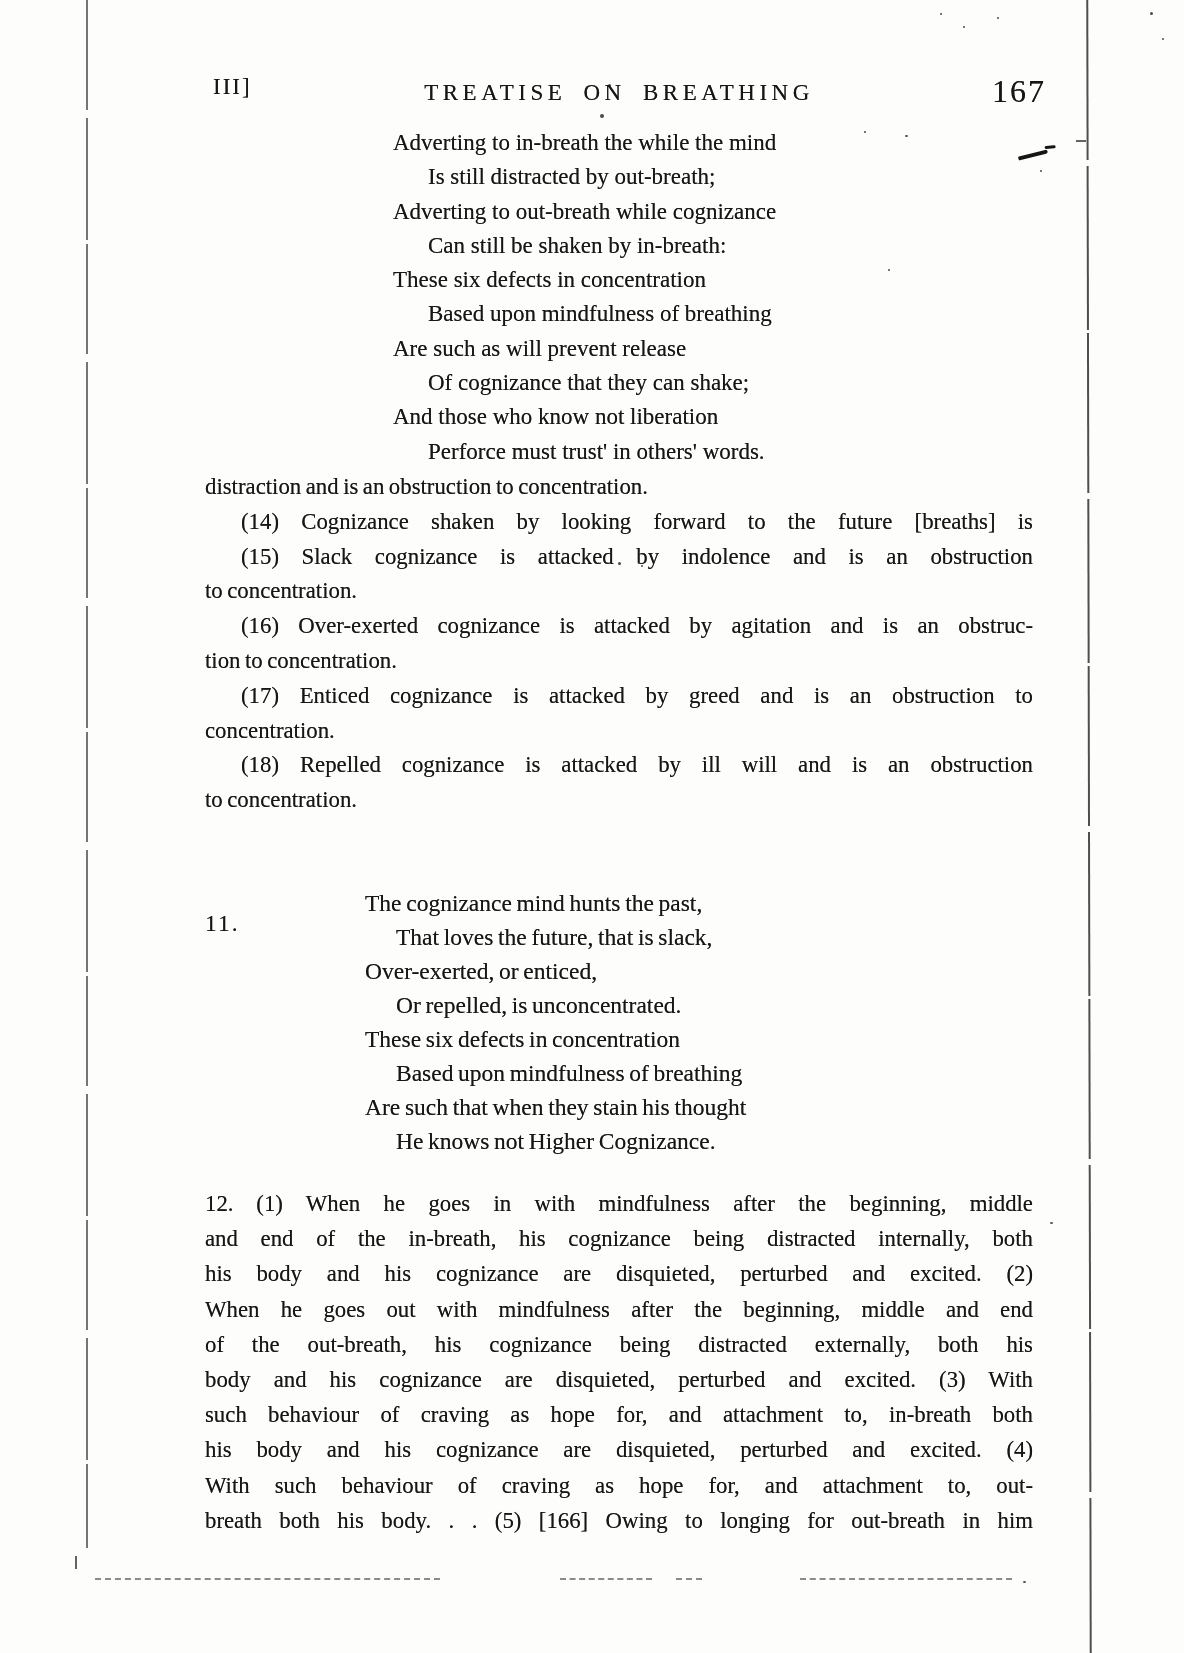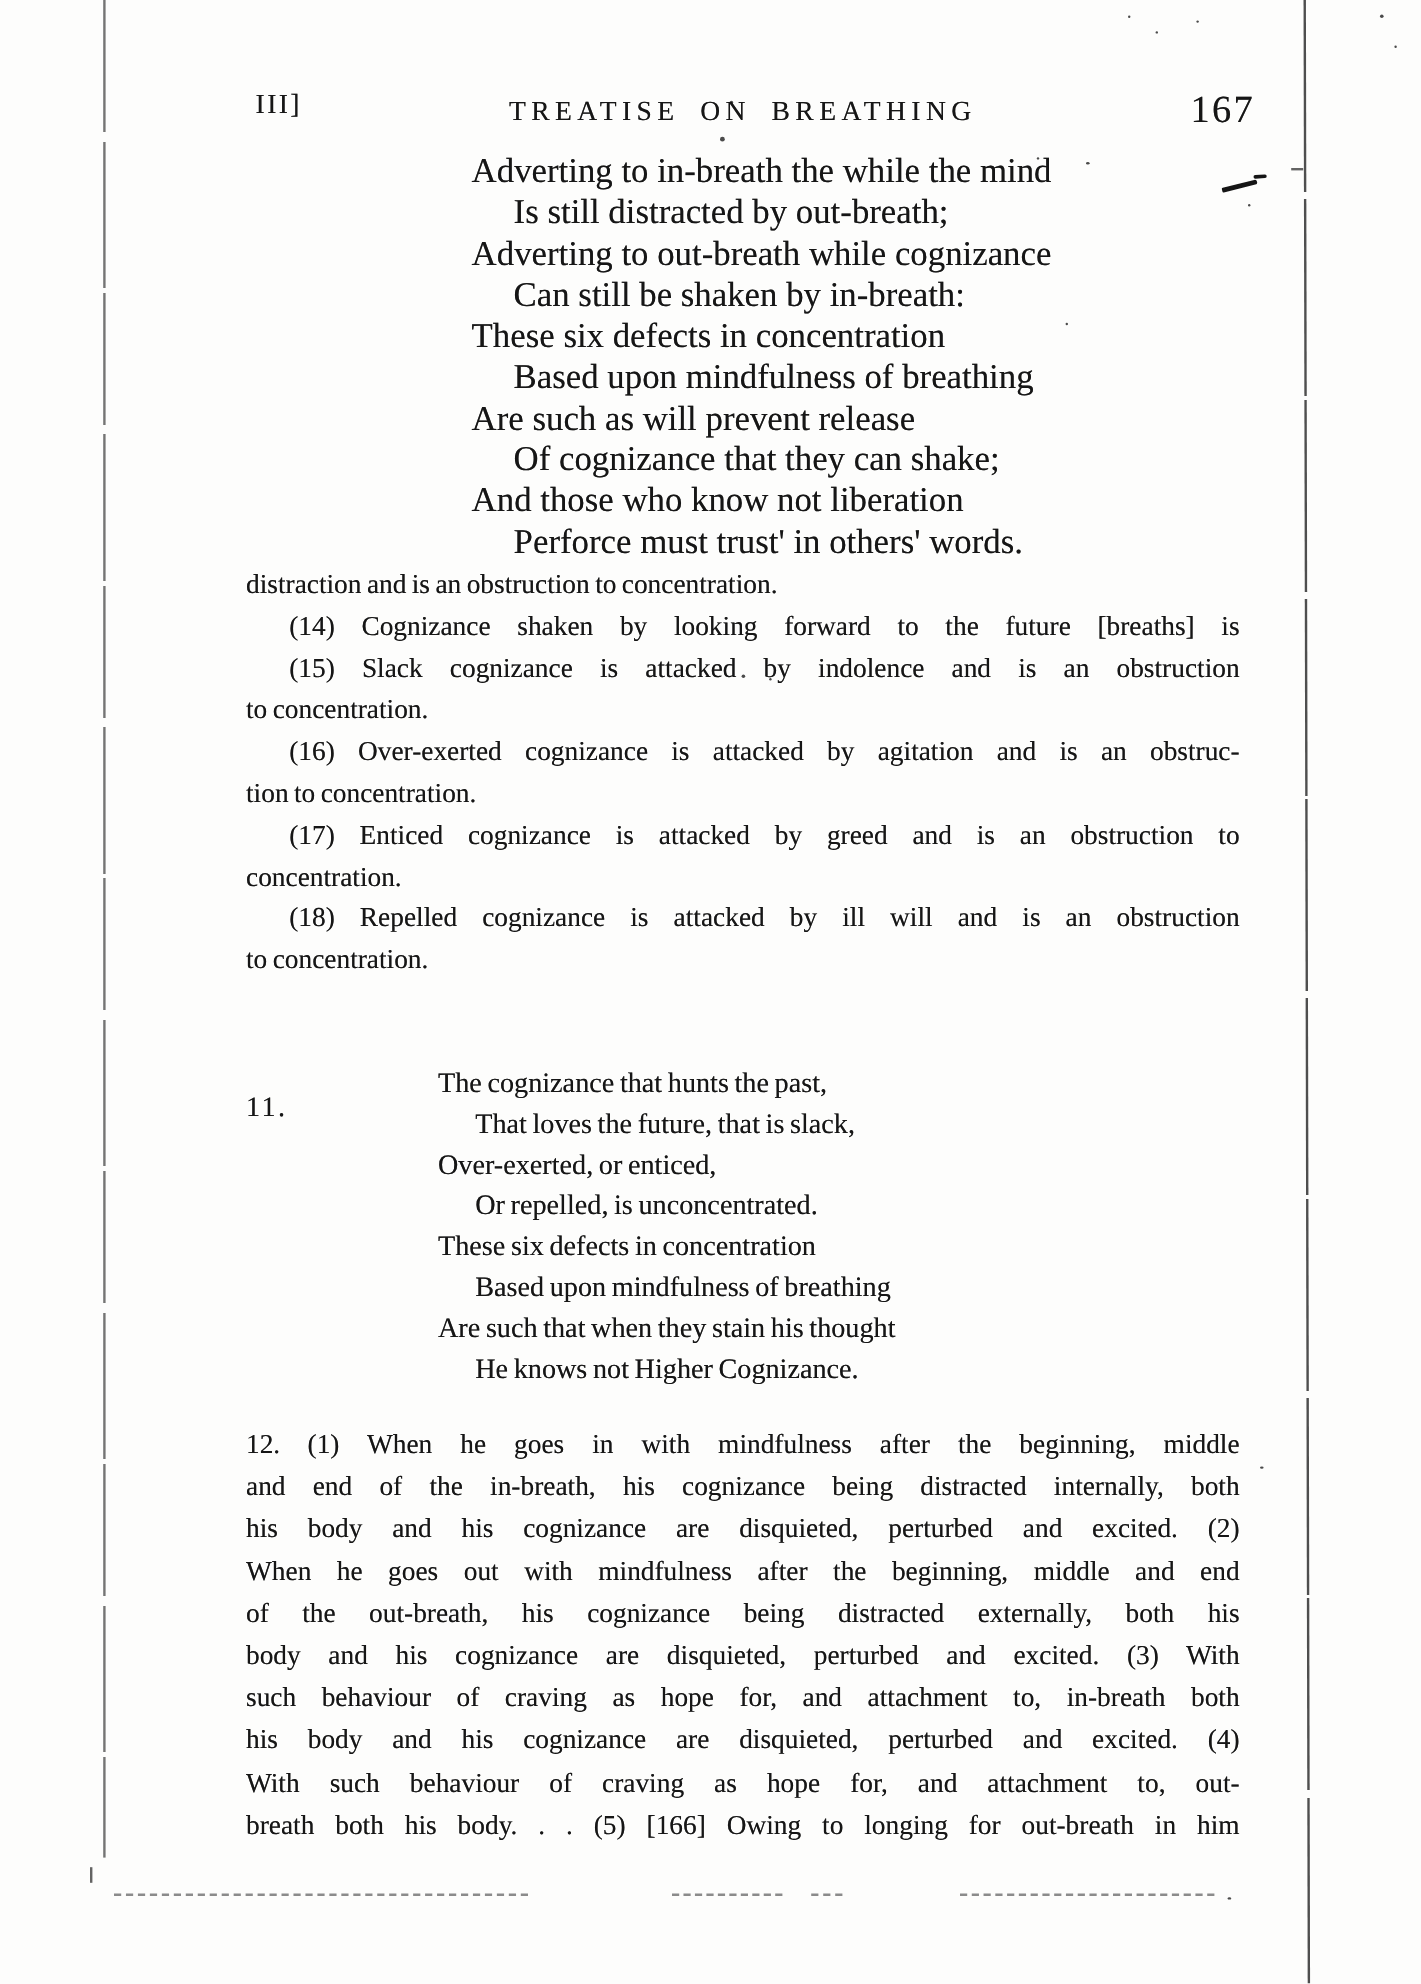--- a/index.html
+++ b/index.html
@@ -37,21 +37,21 @@
     background:#151515;transform:rotate(10deg);border-radius:2px;}
 
   
   .hdr{position:absolute;left:205px;top:70px;width:828px;height:36px;}
   .vol{position:absolute;left:8px;top:4px;font-size:23px;letter-spacing:2px;}
   .title{position:absolute;left:0;right:0;top:10px;text-align:center;
     font-size:23px;letter-spacing:4.5px;word-spacing:7px;}
   .pageno{position:absolute;right:-13px;top:3px;font-size:32px;letter-spacing:2px;}
 
   
-  .verse{position:absolute;font-size:29px;}
+  .verse{position:absolute;font-size:23px;}
   .v1{left:393px;top:126px;line-height:34.3px;}
   .vln{white-space:nowrap;}
   .vln.ind{padding-left:35px;}
 
   
   .sec{position:absolute;left:205px;width:828px;font-size:22.8px;word-spacing:-1.2px;}
   .sec10{top:470px;line-height:34.8px;}
   .sec12{top:1186px;line-height:35.2px;}
   .ln{text-align:justify;text-align-last:left;}
   .ln.j{text-align-last:justify;}
@@ -123,21 +123,21 @@
       <div class="ln"><span>tion to concentration.</span><sup class="fn"></sup><span></span></div>
       <div class="ln ind j"><span>(17) Enticed cognizance is attacked by greed and is an obstruction to</span><sup class="fn"></sup><span></span></div>
       <div class="ln"><span>concentration.</span><sup class="fn"></sup><span></span></div>
       <div class="ln ind j"><span>(18) Repelled cognizance is attacked by ill will and is an obstruction</span><sup class="fn"></sup><span></span></div>
       <div class="ln"><span>to concentration.</span><sup class="fn"></sup><span></span></div>
     </div>
 
   <div class="sec sec11 txt">
     <span class="secnum">11.</span>
     <div class="verse-inner">
-        <div class="vln">The cognizance that hunts the past,</div>
+        <div class="vln">The cognizance mind hunts the past,</div>
         <div class="vln ind">That loves the future, that is slack,</div>
         <div class="vln">Over-exerted, or enticed,</div>
         <div class="vln ind">Or repelled, is unconcentrated.</div>
         <div class="vln">These six defects in concentration</div>
         <div class="vln ind">Based upon mindfulness of breathing</div>
         <div class="vln">Are such that when they stain his thought</div>
         <div class="vln ind">He knows not Higher Cognizance.</div>
       </div>
   </div>
 

